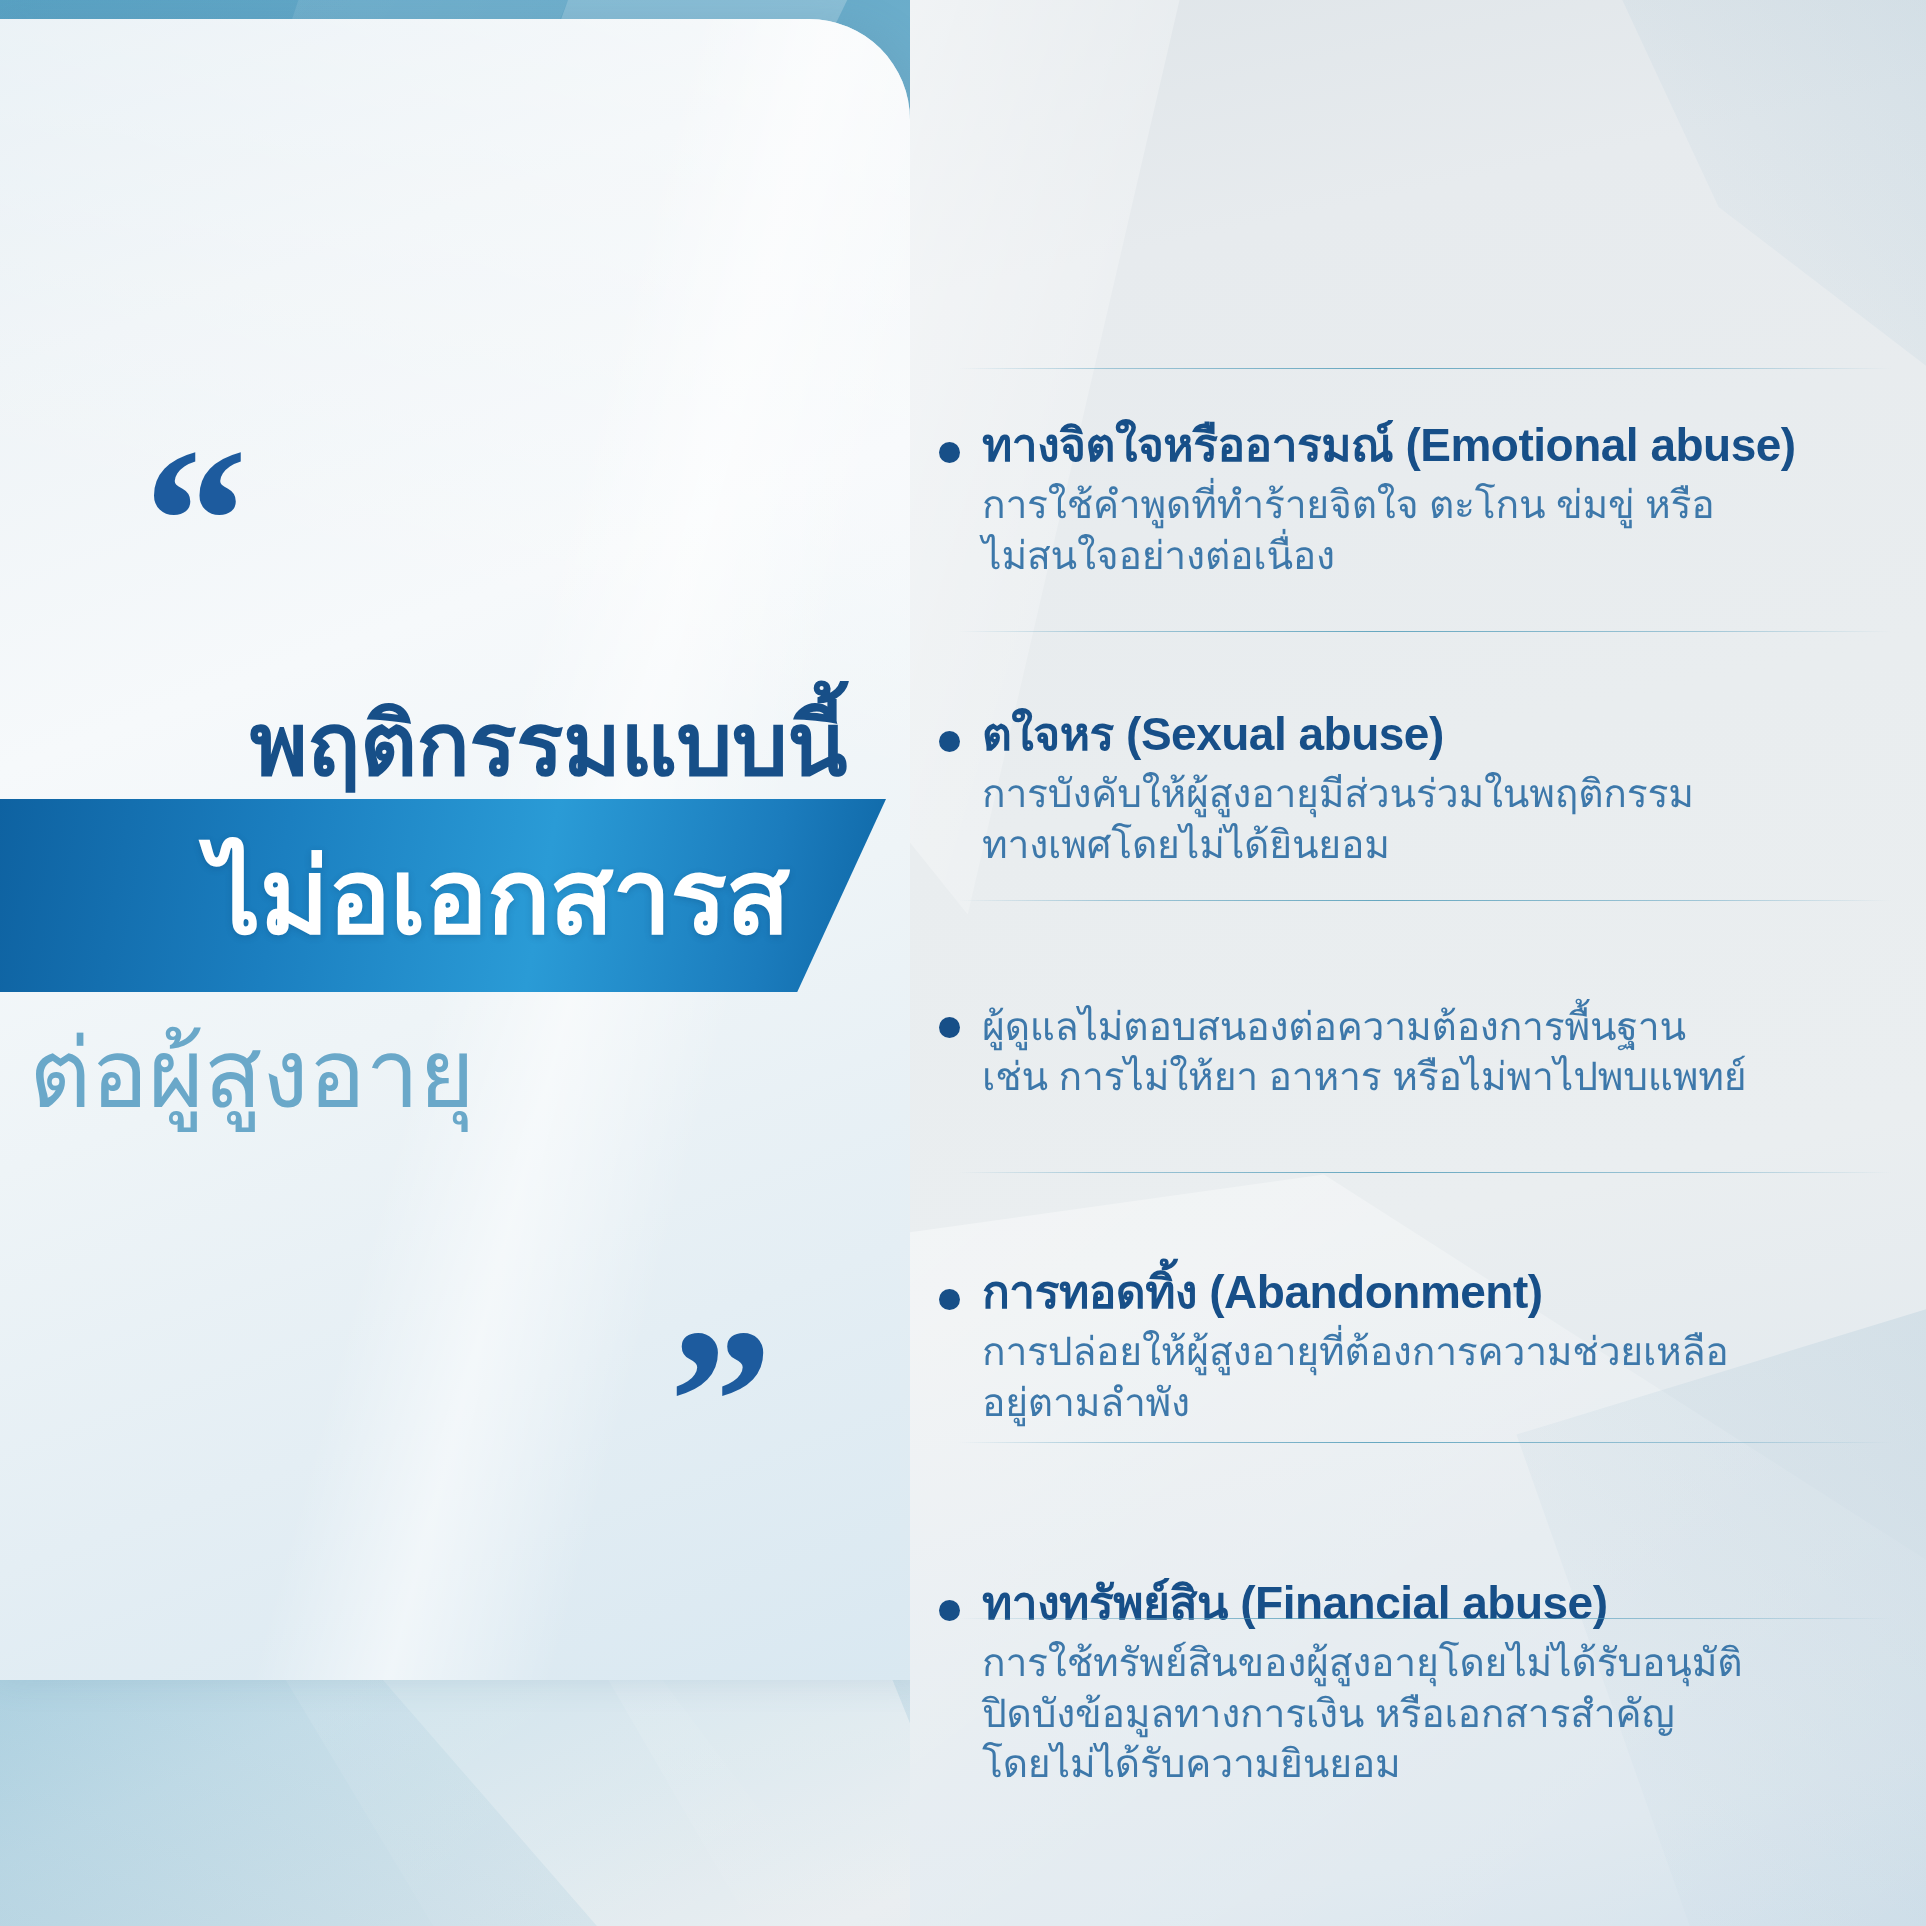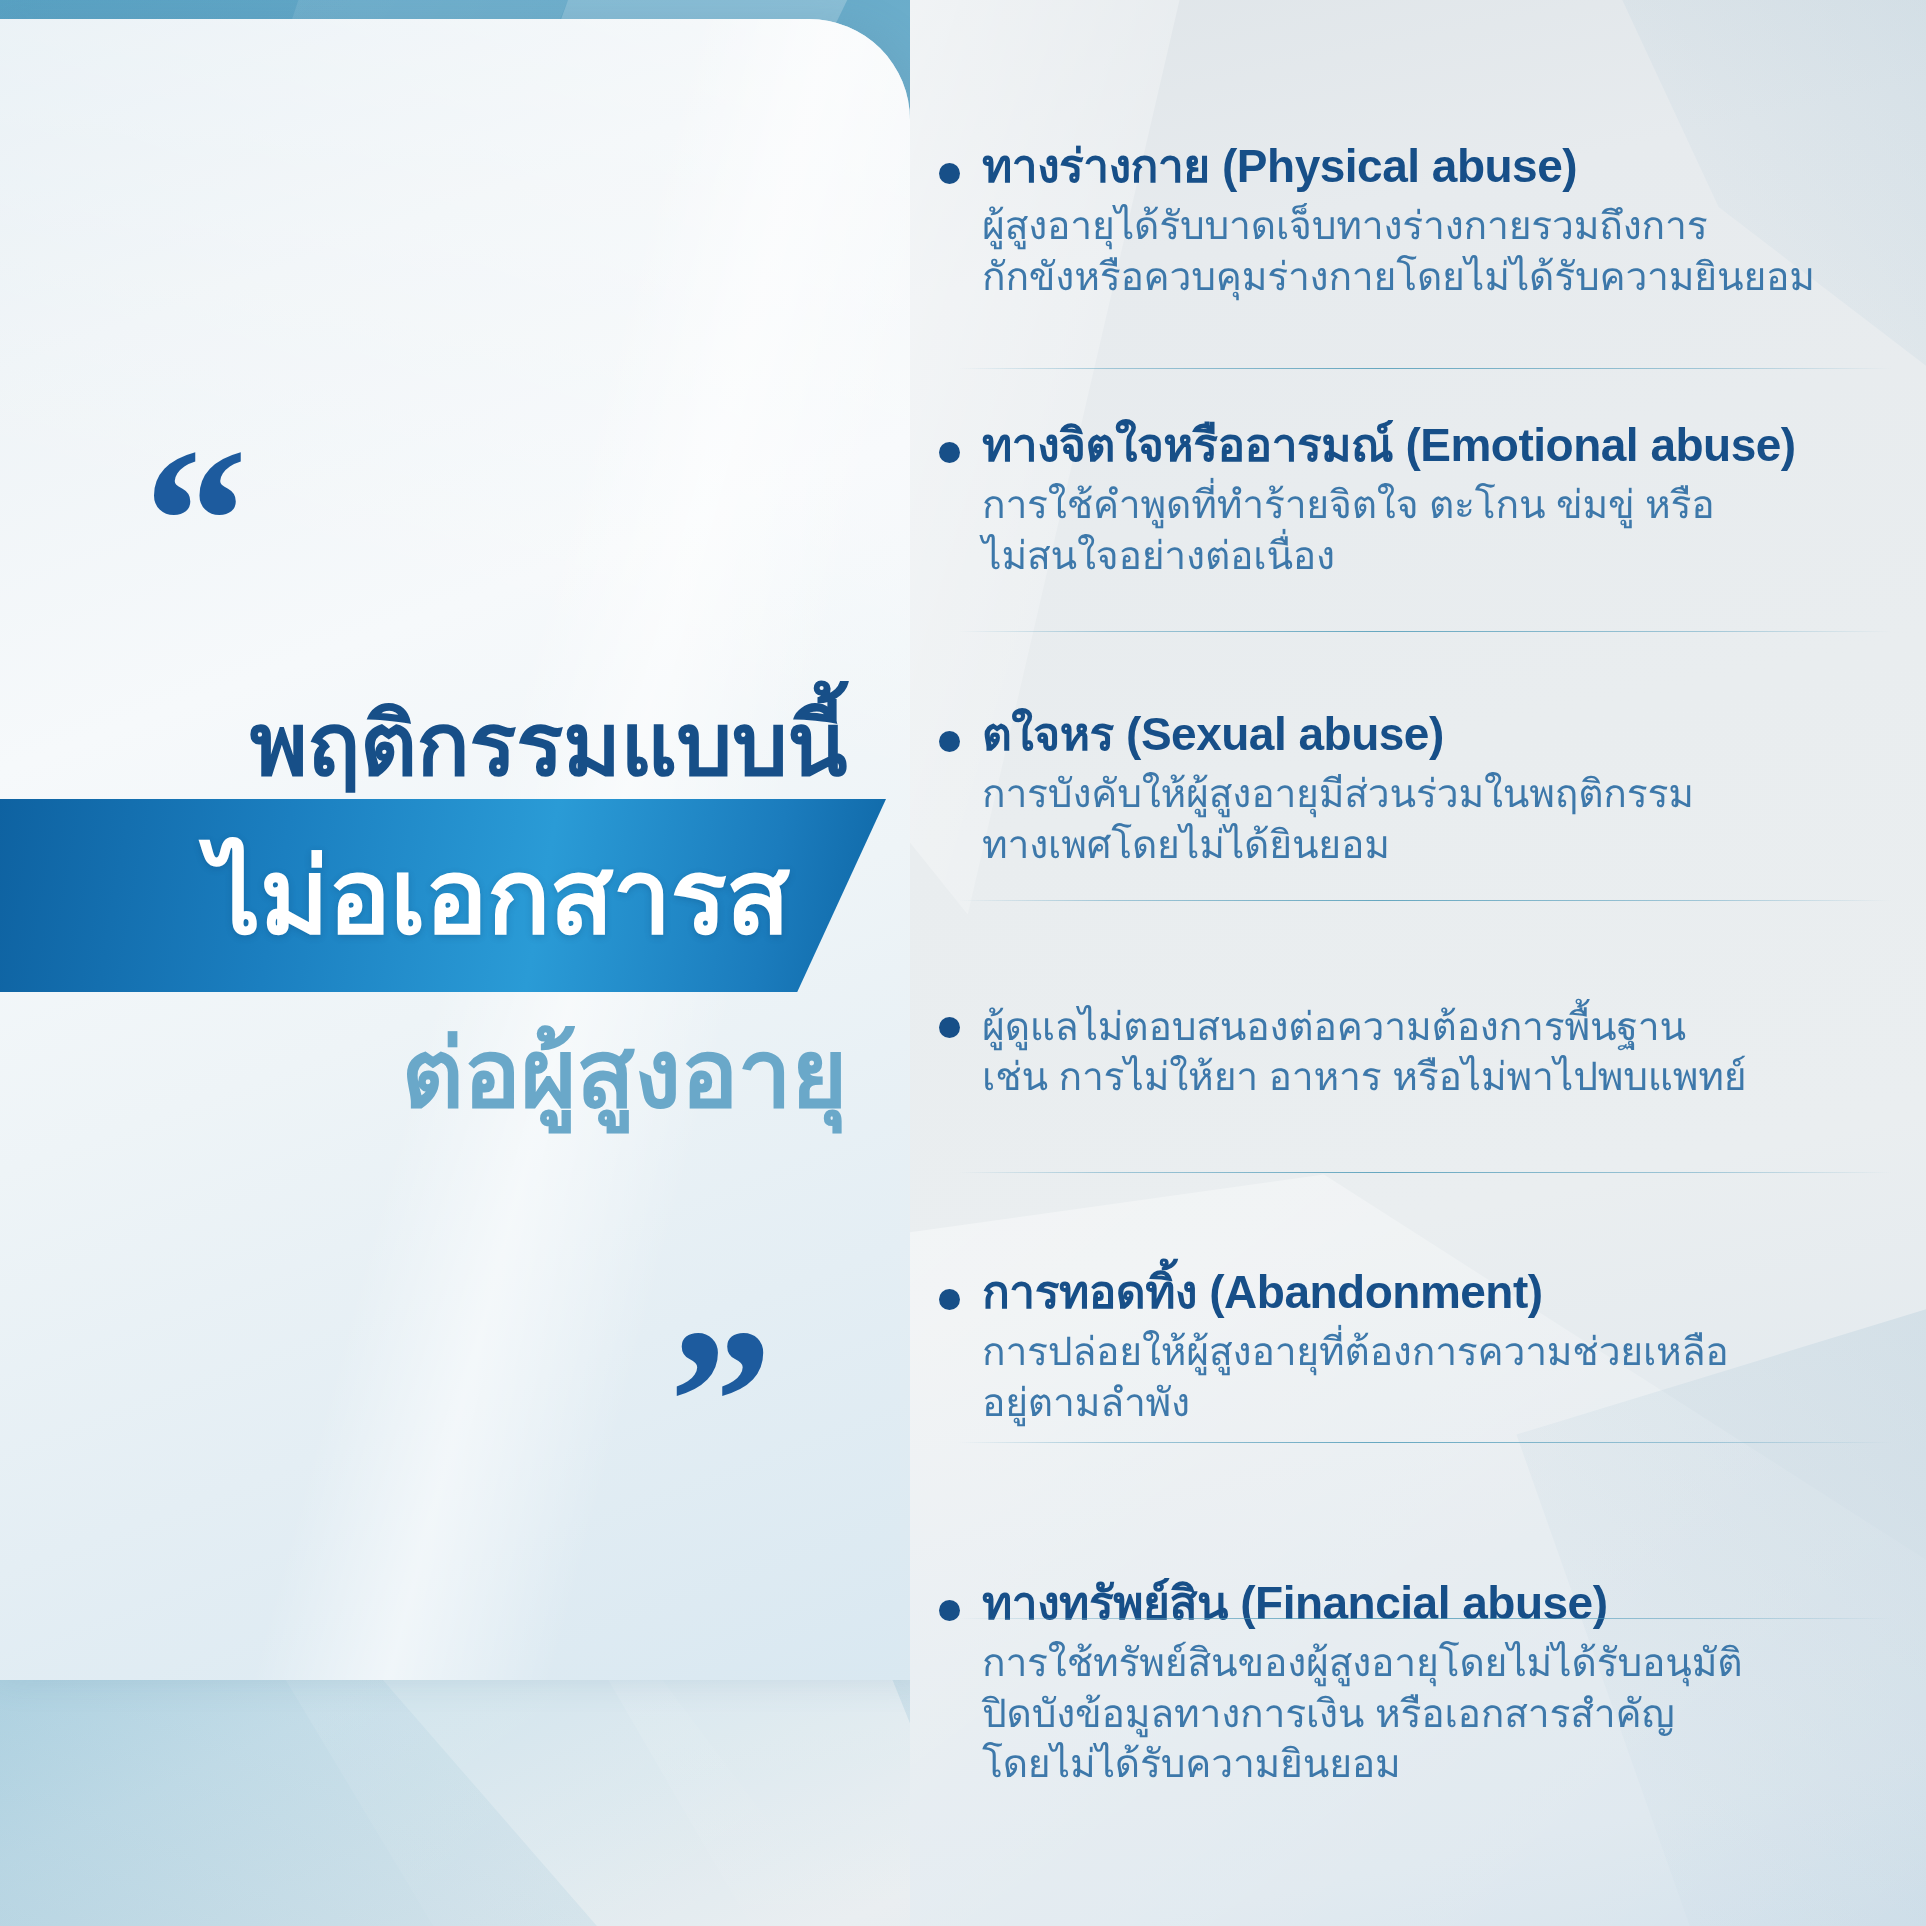--- a/index.html
+++ b/index.html
@@ -103,24 +103,24 @@
     color:#ffffff;
     letter-spacing:-1px;
     z-index:8;
     text-shadow:0 2.4px 7.7px rgba(10,50,90,.22);
   }
 
   .title-line3{
     position:absolute;
     right:63px; top:1006px;
     width:818px;
-    text-align:right;
+    text-align:left;
     font-size:96px;
     line-height:1.02;
-    font-weight:700;
+    font-weight:400;
     color:#6aa8c9;
     letter-spacing:-0.5px;
   }
 
   
   .right-panel{
     position:absolute;
     left:910px; top:0;
     width:1016px; height:1926px;
     z-index:5;
@@ -227,30 +227,20 @@
         </linearGradient>
       </defs>
       <polygon points="0,0 560,0 120,1900 0,1750" fill="url(#pA)"></polygon>
       <polygon points="1480,0 2111,0 2111,760 1680,430" fill="url(#pB)"></polygon>
       <polygon points="0,2560 860,2440 2111,3240 2111,4001 0,4001" fill="url(#pA)" opacity=".75"></polygon>
       <polygon points="1260,2980 2111,2720 2111,4001 1620,4001" fill="url(#pB)"></polygon>
     </svg>
 
     <div class="list">
 
-      <div class="item" style="top:140px">
-        <span class="bullet"></span>
-        <div class="item-body">
-          <div class="item-head">ทางร่างกาย (Physical abuse)</div>
-          <div class="item-desc">
-            <div>ผู้สูงอายุได้รับบาดเจ็บทางร่างกายรวมถึงการ</div>
-            <div>กักขังหรือควบคุมร่างกายโดยไม่ได้รับความยินยอม</div>
-          </div>
-        </div>
-      </div>
 
       <div class="item" style="top:419px">
         <span class="bullet"></span>
         <div class="item-body">
           <div class="item-head">ทางจิตใจหรืออารมณ์ (Emotional abuse)</div>
           <div class="item-desc">
             <div>การใช้คําพูดที่ทําร้ายจิตใจ ตะโกน ข่มขู่ หรือ</div>
             <div>ไม่สนใจอย่างต่อเนื่อง</div>
           </div>
         </div>

